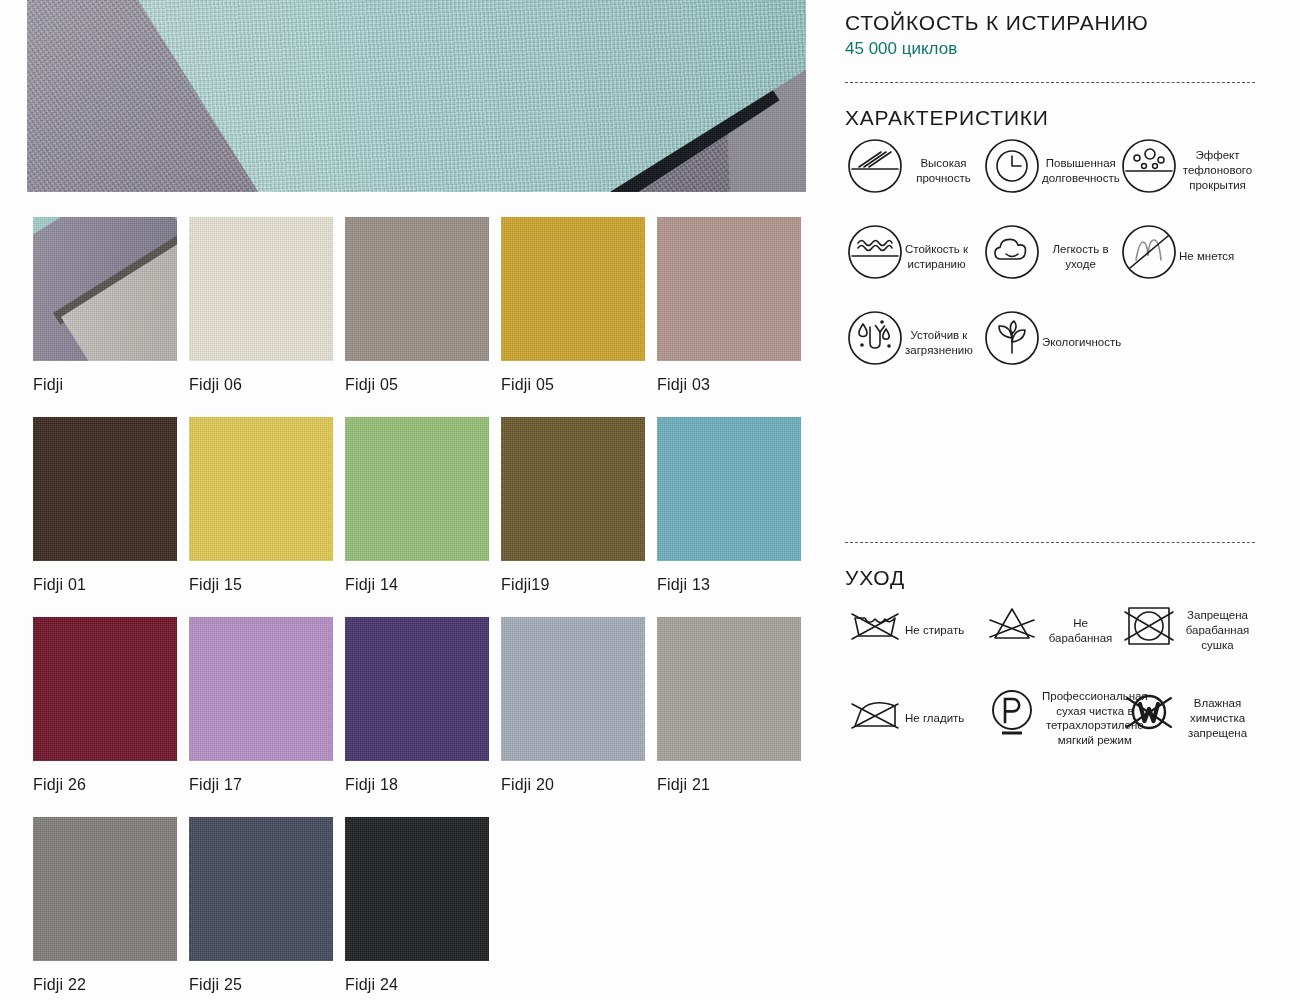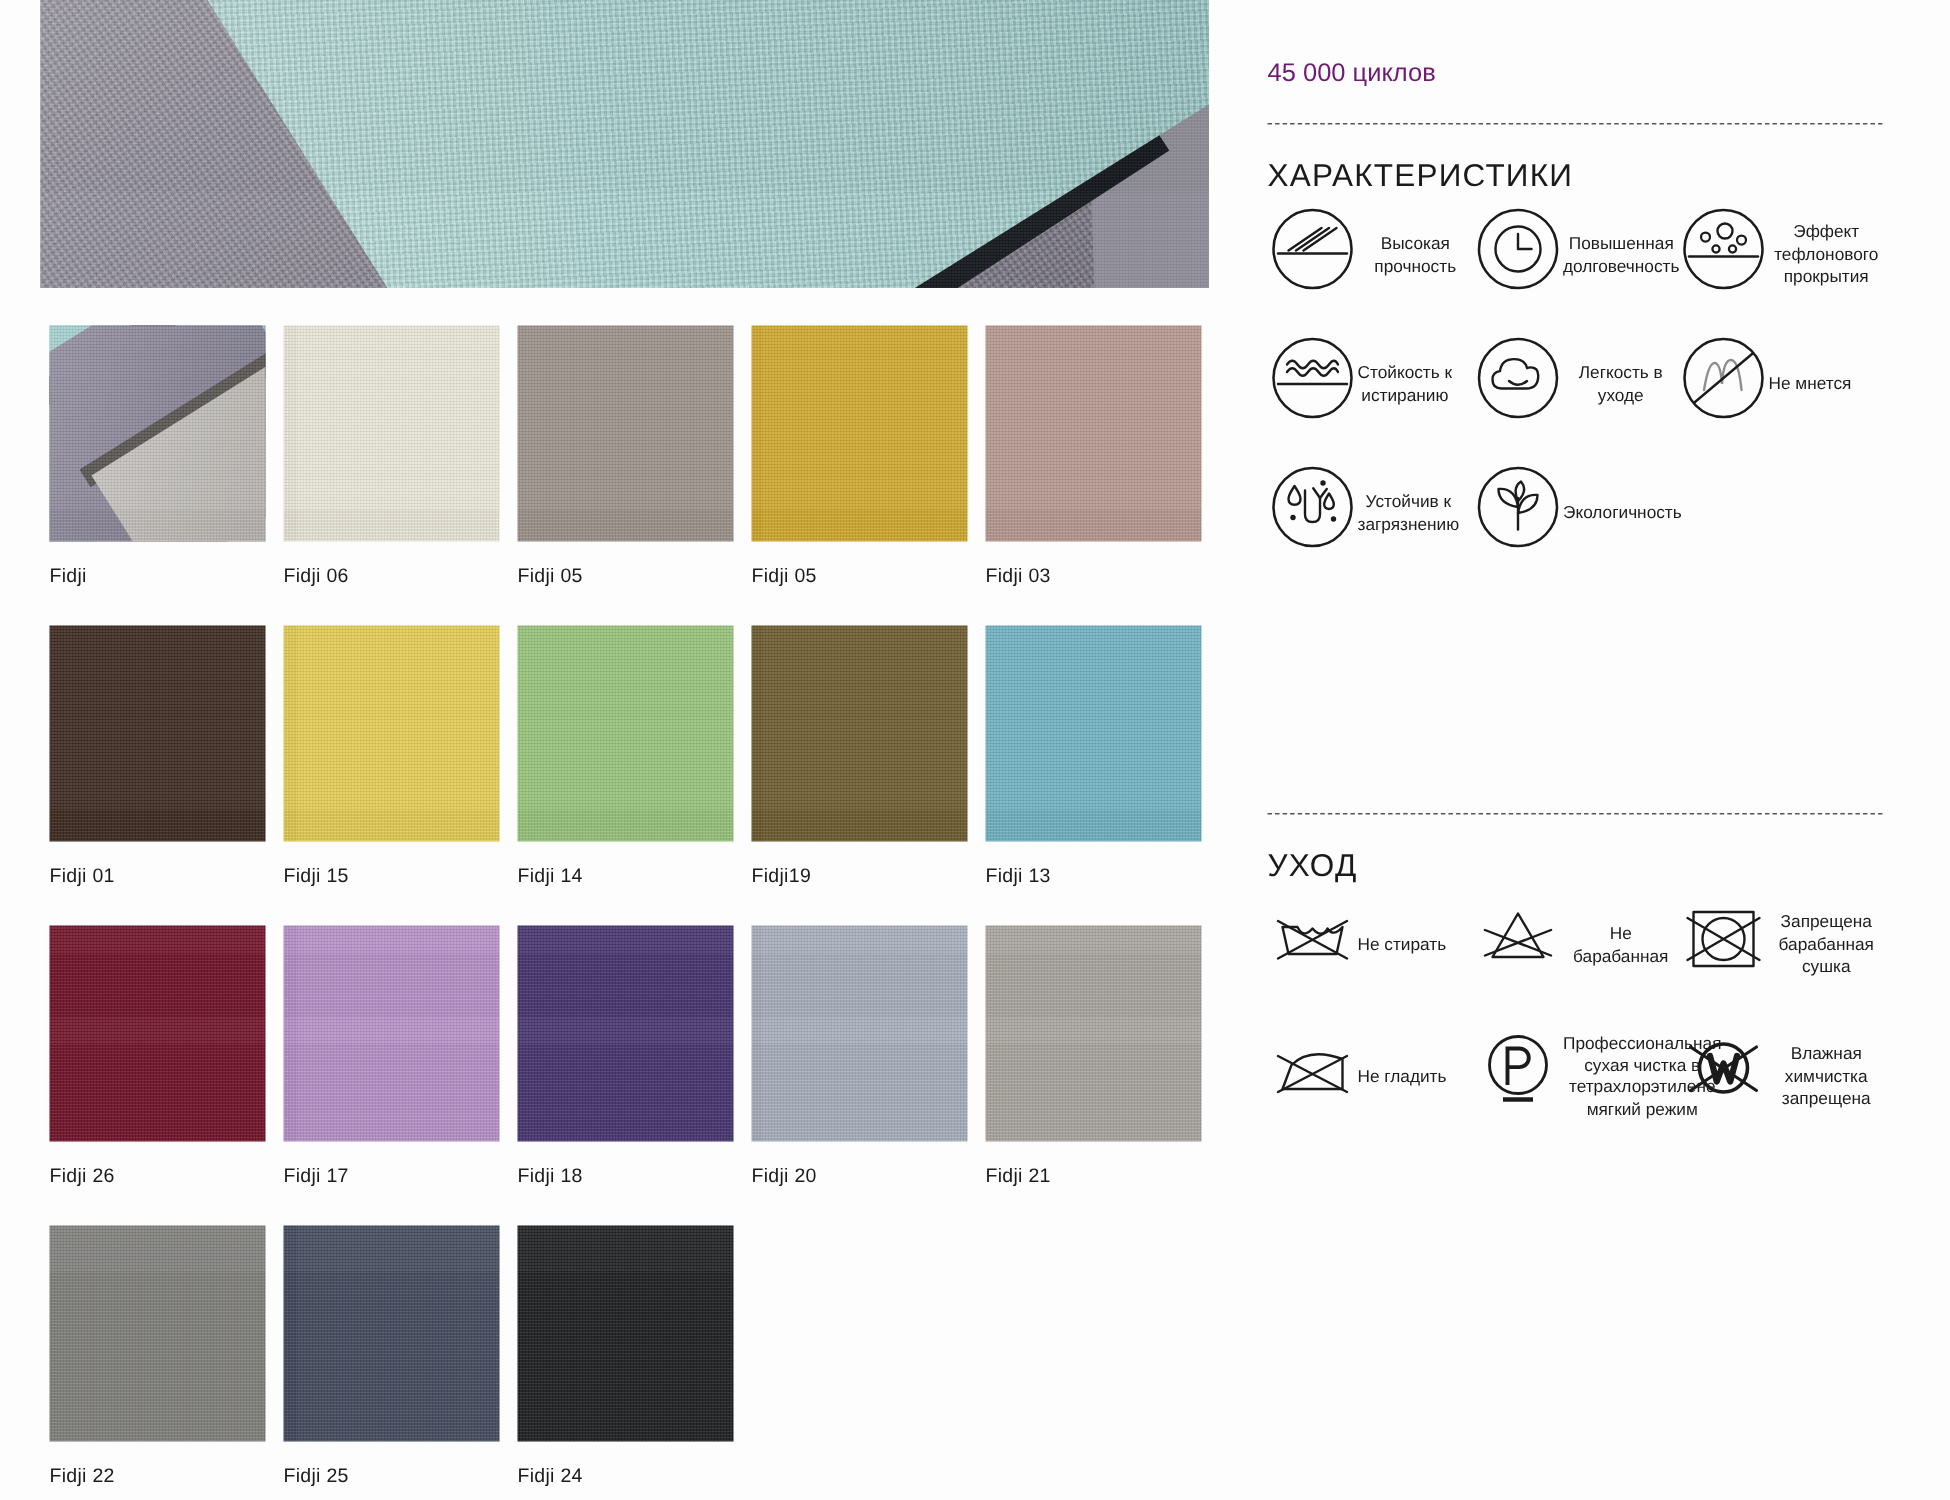--- a/index.html
+++ b/index.html
@@ -78,21 +78,21 @@
   .swatch-tile::after {
     content: "";
     position: absolute; inset: 0;
     background:
       repeating-linear-gradient(0deg, rgba(255,255,255,.07) 0 1px, rgba(0,0,0,.06) 1px 2px),
       repeating-linear-gradient(90deg, rgba(255,255,255,.06) 0 1px, rgba(0,0,0,.05) 1px 2px);
     pointer-events: none;
   }
   .swatch-label {
     margin-top: 15px;
-    font-size: 13px;
+    font-size: 16px;
     color: #1b1b1b;
     letter-spacing: .2px;
     font-family: "Liberation Sans", sans-serif;
   }
 
   
   .fold-mint, .fold-purple, .fold-grey { position: absolute; }
   .fold-mint {
     left: -10px; top: -30px; width: 230px; height: 200px;
     background: linear-gradient(150deg,#b6dcd9,#9ac9c7 60%,#87bcbb);
@@ -123,21 +123,21 @@
     width: 455px; height: 1000px;
   }
   .r-title {
     font-size: 21px; letter-spacing: .8px;
     color: #1a1a1a; text-transform: uppercase;
     font-family: "Liberation Sans", sans-serif;
   }
   #abrasion-title { position: absolute; left: 0; top: 11px; }
   #abrasion-value {
     position: absolute; left: 0; top: 39px;
-    font-size: 17px; color: #701a75;
+    font-size: 17px; color: #0f766e;
   }
   .divider {
     position: absolute; left: 0;
     width: 410px; height: 0;
     border-top: 1px dashed #3a3a3a;
     opacity: .85;
   }
   #divider-1 { top: 82px; }
   #divider-2 { top: 542px; }
   #chars-title { position: absolute; left: 0; top: 106px; }
@@ -262,20 +262,21 @@
           <div class="swatch-cell">
             <div class="swatch-tile" style="background: rgb(30, 31, 33);"></div>
             <div class="swatch-label">Fidji 24</div>
           </div>
         </div>
       </div>
   </div>
 
   <div id="right-col">
 
+    <div class="r-title" id="abrasion-title">СТОЙКОСТЬ К ИСТИРАНИЮ</div>
     <div id="abrasion-value">45 000 циклов</div>
 
     <div class="divider" id="divider-1"></div>
 
     <div class="r-title" id="chars-title">ХАРАКТЕРИСТИКИ</div>
     <div class="icon-grid" id="chars-grid">
         <div class="icon-cell">
           <div class="icon-box">
             <svg viewBox="0 0 60 60" width="60" height="60">
               <circle cx="30" cy="30" r="26" fill="none" stroke="#1b1b1b" stroke-width="1.7"></circle>

